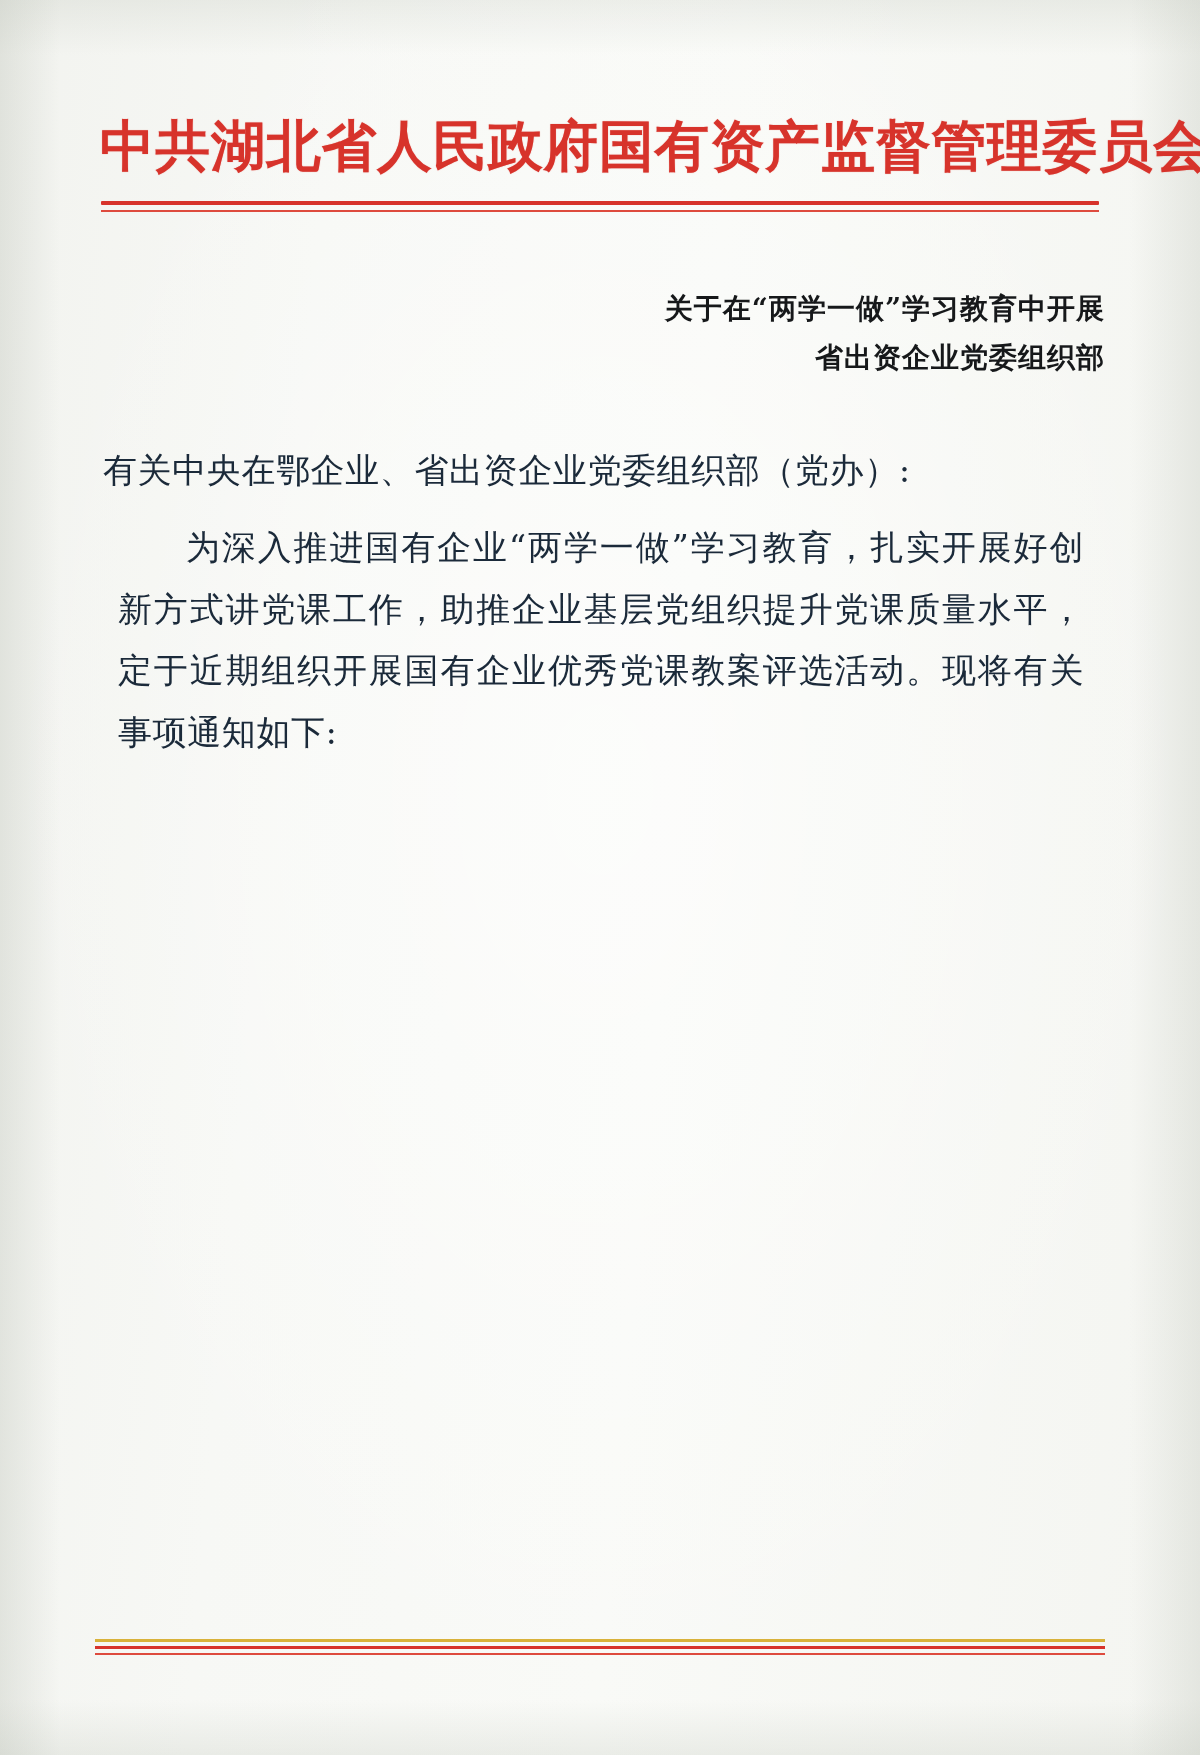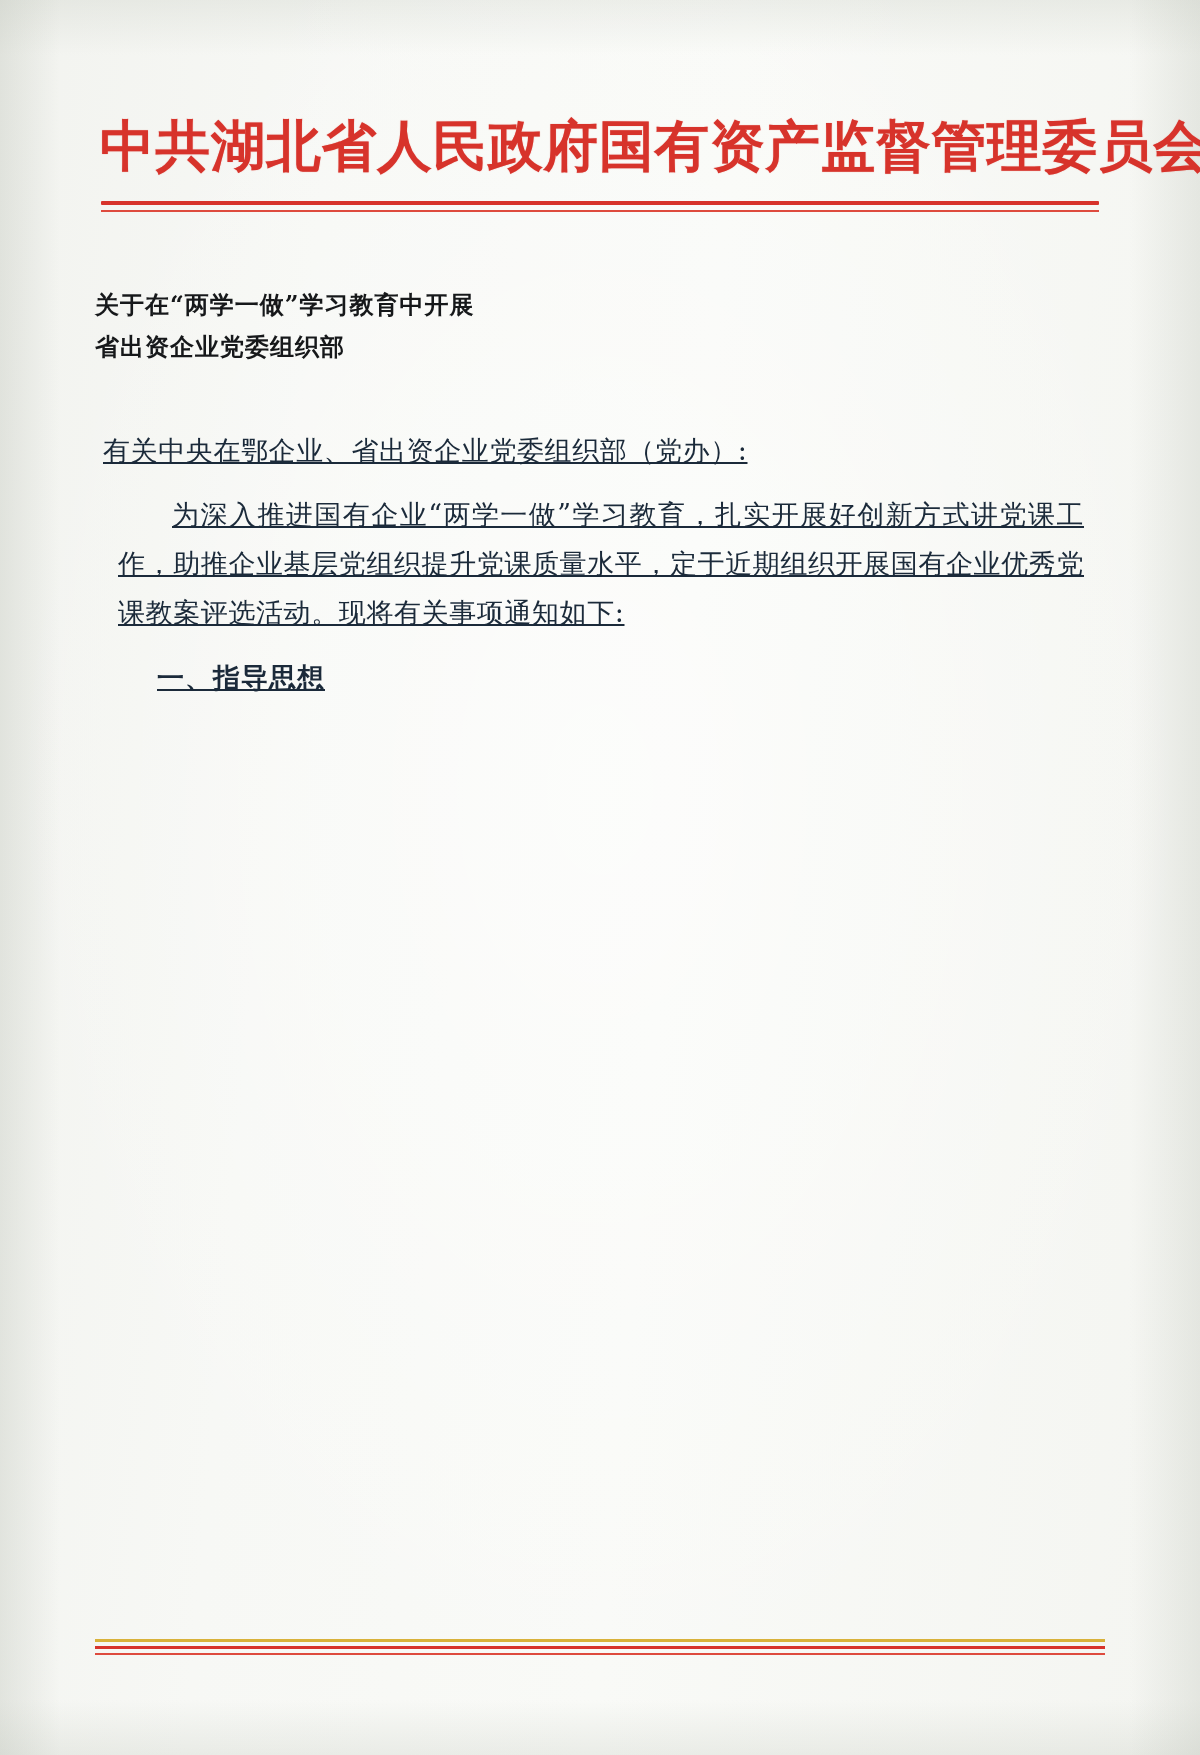--- a/index.html
+++ b/index.html
@@ -68,42 +68,41 @@
     border-radius: 1px;
   }
   .rule-thin {
     height: 2px;
     margin-top: 5px;
     background: #de4b3e;
   }
   
   .doc-title {
     margin-top: 72px;
-    text-align: left;
+    text-align: right;
     font-family: "DejaVu Serif", "Liberation Serif", serif;
     font-weight: bold;
     color: #16181a;
-    font-size: 24px;
+    font-size: 28px;
     line-height: 1.75;
     letter-spacing: 1px;
   }
   .doc-title .line {
     display: block;
   }
   
   .body-text {
     margin-top: 58px;
     font-family: "DejaVu Serif", "Liberation Serif", serif;
-    font-size: 27px;
+    font-size: 34px;
     line-height: 1.82;
     color: #1b2a3a;
     letter-spacing: 0.6px;
     text-align: justify;
     padding: 0 6px 0 8px;
-    text-decoration: underline;
   }
   .p-flush {
     text-indent: 0;
     margin: 0 0 2px 0;
   }
   .p-indent {
     text-indent: 2em;
     margin: 15px;
   }
   .heading {
@@ -155,21 +154,20 @@
     <div class="doc-title">
       <span class="line">关于在“两学一做”学习教育中开展</span>
       <span class="line">省出资企业党委组织部</span>
     </div>
 
     <div class="body-text">
       <p class="p-flush">有关中央在鄂企业、省出资企业党委组织部（党办）:</p>
 
       <p class="p-indent">为深入推进国有企业“两学一做”学习教育，扎实开展好创新方式讲党课工作，助推企业基层党组织提升党课质量水平，定于近期组织开展国有企业优秀党课教案评选活动。现将有关事项通知如下:</p>
 
-      <p class="heading">一、指导思想</p>
 
 
 
     </div>
 
     <div class="footer-rules">
       <div class="f-rule-a"></div>
       <div class="f-rule-b"></div>
       <div class="f-rule-c"></div>
     </div>

